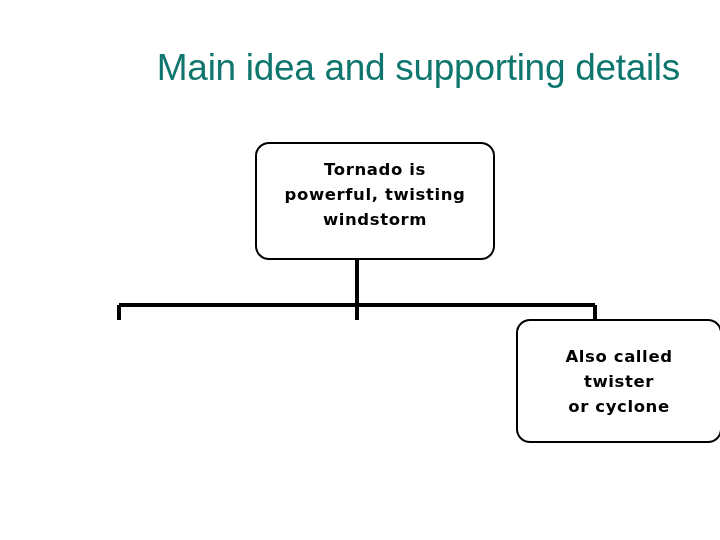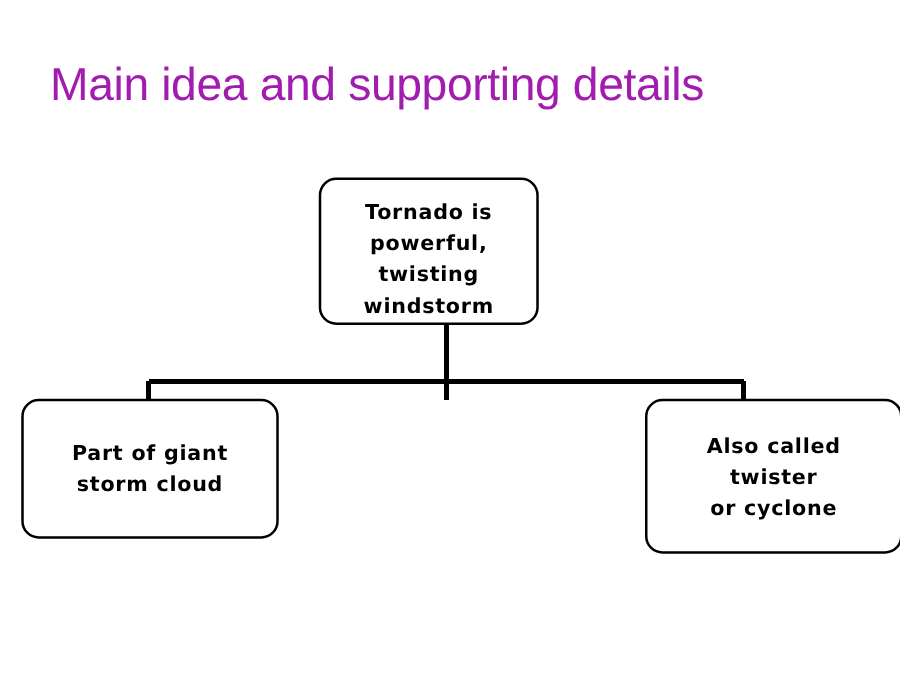--- a/index.html
+++ b/index.html
@@ -19,26 +19,26 @@
     height: 540px;
     background: #ffffff;
   }
 
   
   .slide-title {
     position: absolute;
     left: 40px;
     top: 46px;
     width: 640px;
-    text-align: left;
+    text-align: right;
     font-family: "Liberation Sans", sans-serif;
     font-weight: 400;
     font-size: 37px;
     line-height: 44px;
-    color: #a21caf;
+    color: #0f766e;
     letter-spacing: -0.3px;
     white-space: nowrap;
   }
 
   
   .connector-layer {
     position: absolute;
     left: 0;
     top: 0;
     width: 720px;
@@ -65,21 +65,21 @@
     line-height: 25px;
     color: #000000;
     letter-spacing: 0.6px;
     padding: 0 6px;
     white-space: pre-line;
   }
 
   #box-main {
     left: 255px;
     top: 142px;
-    width: 176px;
+    width: 240px;
     height: 118px;
     align-items: flex-start;
   }
   #box-main .node-text {
     padding-top: 13px;
   }
 
   #box-left {
     left: 17px;
     top: 319px;
@@ -115,24 +115,20 @@
       <line x1="595" y1="305" x2="595" y2="320"></line>
     </g>
   </svg>
 
   <div class="node-box" id="box-main">
     <div class="node-text">Tornado is
 powerful, twisting
 windstorm</div>
   </div>
 
-  <div class="node-box" id="box-left">
-    <div class="node-text">Part of giant
-storm cloud</div>
-  </div>
 
 
   <div class="node-box" id="box-right">
     <div class="node-text">Also called
 twister
 or cyclone</div>
   </div>
 
 </div>
 

